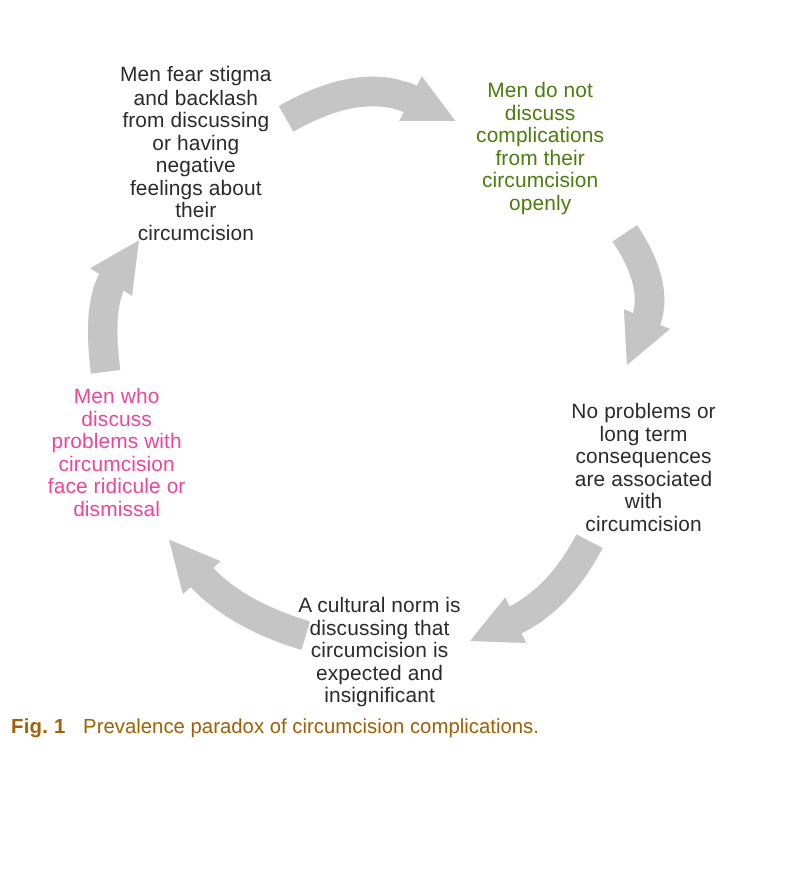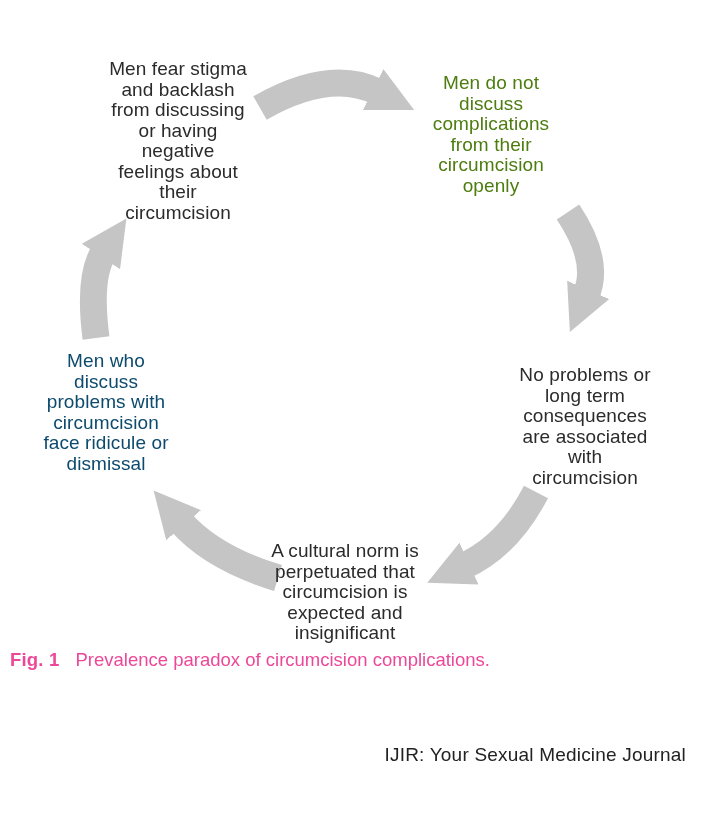--- a/index.html
+++ b/index.html
@@ -40,21 +40,21 @@
   .node-top-right  { left: 406px; top: 73px;  width: 170px; }
   .node-right      { left: 500px; top: 365px; width: 170px; }
   .node-bottom     { left: 252px; top: 541px; width: 186px; }
   .node-left       { left: 18px;  top: 351px; width: 176px; }
   .caption {
     position: absolute;
     left: 10px;
     top: 649px;
     width: 680px;
     font-size: 18.5px;
-    color: #ec4899;
+    color: #a16207;
   }
   .caption-label {
     font-weight: bold;
     margin-right: 16px;
     letter-spacing: 0.2px;
   }
   .footer {
     position: absolute;
     right: 34px;
     top: 744px;
@@ -98,31 +98,30 @@
 openly</div>
 
   <div class="node node-right" style="color: rgb(43, 43, 43);">No problems or
 long term
 consequences
 are associated
 with
 circumcision</div>
 
   <div class="node node-bottom" style="color: rgb(43, 43, 43);">A cultural norm is
-perpetuated that
+discussing that
 circumcision is
 expected and
 insignificant</div>
 
-  <div class="node node-left" style="color: #0c4a6e;">Men who
+  <div class="node node-left" style="color: #ec4899;">Men who
 discuss
 problems with
 circumcision
 face ridicule or
 dismissal</div>
 
   <div class="caption">
     <span class="caption-label">Fig. 1</span><span class="caption-text">Prevalence paradox of circumcision complications.</span>
   </div>
 
-  <div class="footer">IJIR: Your Sexual Medicine Journal</div>
 
 </div>
 
 </body></html>

